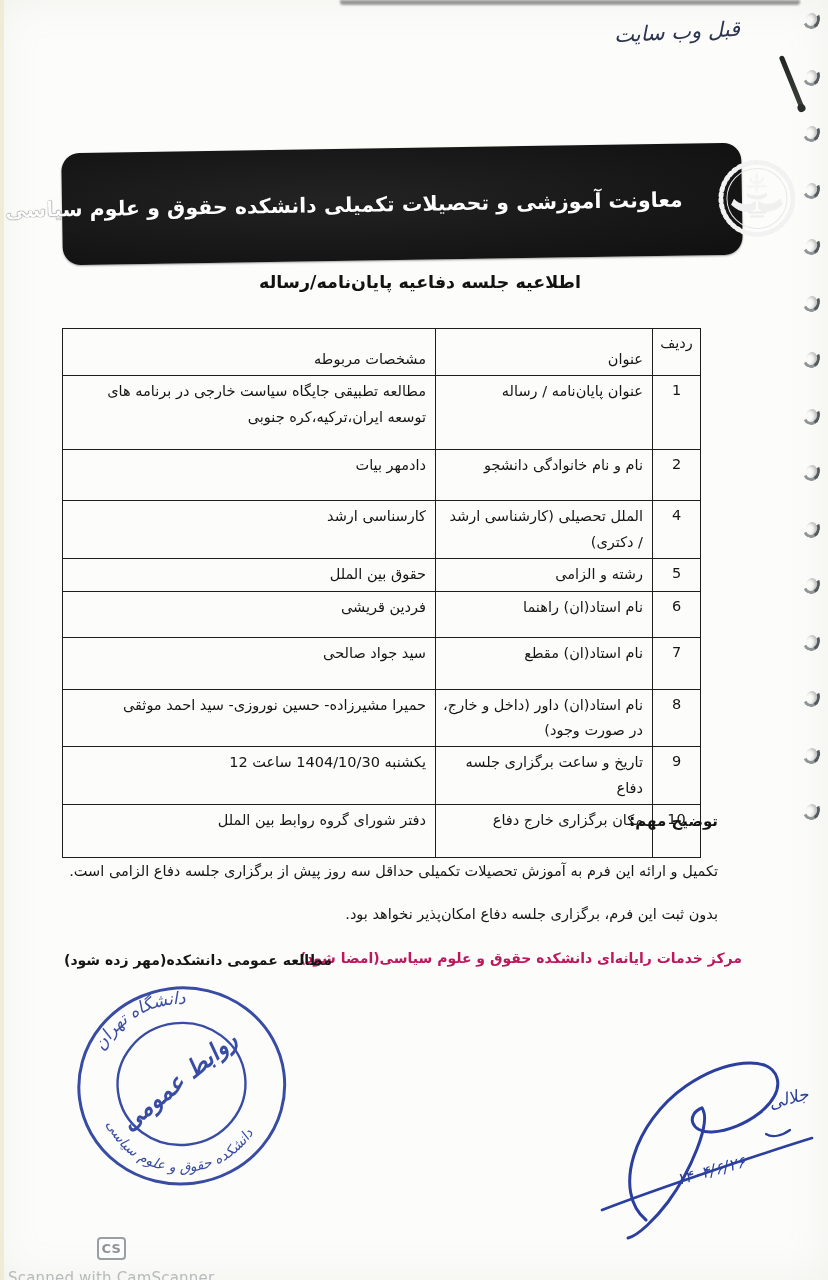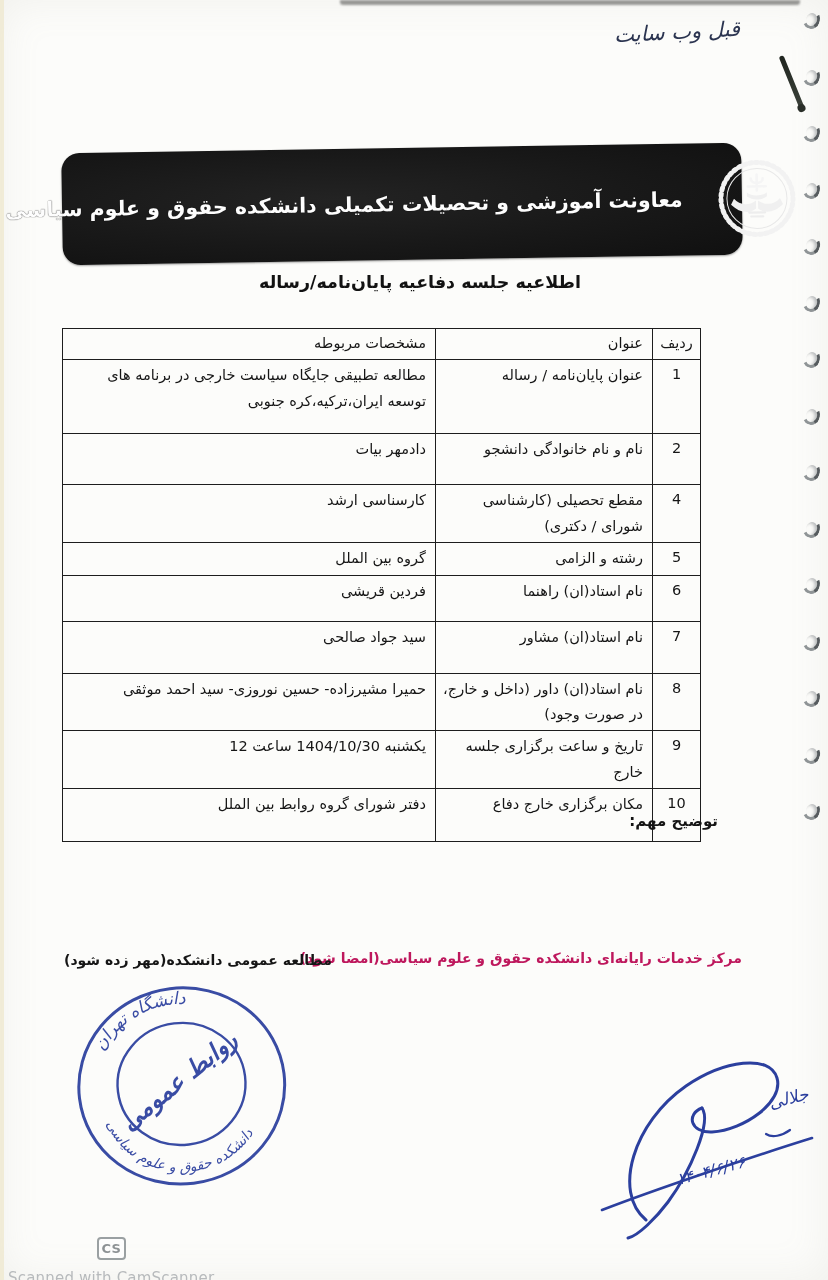--- a/index.html
+++ b/index.html
@@ -83,21 +83,21 @@
     position: absolute; left: 62px; top: 328px; width: 639px;
     border-collapse: collapse; direction: rtl;
     font-size: 14.5px; color: #151515;
   }
   .form-table th, .form-table td {
     border: 1.7px solid #1d1d1d;
     padding: 3px 9px 3px 6px;
     text-align: right; vertical-align: top;
     line-height: 1.75;
   }
-  .form-table thead th { height: 29px; font-weight: normal; padding-top: 2px; }
+  .form-table thead th { height: 29px; font-weight: normal; padding-top: 18px; }
   .form-table td.cell-num, .form-table th.cell-num { text-align: center; padding: 2px 4px; }
   .form-table td.cell-num { font-weight: 500; }
 
   
   .note-heading {
     position: absolute; right: 110px; top: 812px;
     direction: rtl; font-size: 15px; font-weight: bold;
     color: #141414; 
     text-underline-offset: 4px;
   }
@@ -194,57 +194,58 @@
           <td class="cell-title">عنوان پایان‌نامه / رساله</td>
           <td class="cell-value">مطالعه تطبیقی جایگاه سیاست خارجی در برنامه های توسعه ایران،ترکیه،کره جنوبی</td>
         </tr>
         <tr style="height: 51px;">
           <td class="cell-num">2</td>
           <td class="cell-title">نام و نام خانوادگی دانشجو</td>
           <td class="cell-value">دادمهر بیات</td>
         </tr>
         <tr style="height: 57px;">
           <td class="cell-num">4</td>
-          <td class="cell-title">مقطع تحصیلی (کارشناسی شورای / دکتری)</td>
+          <td class="cell-title">الملل تحصیلی (کارشناسی ارشد / دکتری)</td>
           <td class="cell-value">کارسناسی ارشد</td>
         </tr>
         <tr style="height: 27px;">
           <td class="cell-num">5</td>
           <td class="cell-title">رشته و الزامی</td>
-          <td class="cell-value">گروه بین الملل</td>
+          <td class="cell-value">حقوق بین الملل</td>
         </tr>
         <tr style="height: 46px;">
           <td class="cell-num">6</td>
           <td class="cell-title">نام استاد(ان) راهنما</td>
           <td class="cell-value">فردین قریشی</td>
         </tr>
         <tr style="height: 52px;">
           <td class="cell-num">7</td>
-          <td class="cell-title">نام استاد(ان) مشاور</td>
+          <td class="cell-title">نام استاد(ان) مقطع</td>
           <td class="cell-value">سید جواد صالحی</td>
         </tr>
         <tr style="height: 49px;">
           <td class="cell-num">8</td>
           <td class="cell-title">نام استاد(ان) داور (داخل و خارج، در صورت وجود)</td>
           <td class="cell-value">حمیرا مشیرزاده- حسین نوروزی- سید احمد موثقی</td>
         </tr>
         <tr style="height: 26px;">
           <td class="cell-num">9</td>
-          <td class="cell-title">تاریخ و ساعت برگزاری جلسه خارج</td>
+          <td class="cell-title">تاریخ و ساعت برگزاری جلسه دفاع</td>
           <td class="cell-value">یکشنبه 1404/10/30 ساعت 12</td>
         </tr>
         <tr style="height: 53px;">
           <td class="cell-num">10</td>
           <td class="cell-title">مکان برگزاری خارج دفاع</td>
           <td class="cell-value">دفتر شورای گروه روابط بین الملل</td>
         </tr>
       </tbody>
   </table>
 
   <div class="note-heading">توضیح مهم:</div>
+  <div class="note-body">تکمیل و ارائه این فرم به آموزش تحصیلات تکمیلی حداقل  سه روز پیش از برگزاری جلسه دفاع الزامی است. بدون ثبت این فرم، برگزاری جلسه دفاع امکان‌پذیر نخواهد بود.</div>
 
   <div class="sig-label-right">مرکز خدمات رایانه‌ای دانشکده حقوق و علوم سیاسی(امضا شود)</div>
   <div class="sig-label-left">مطالعه عمومی دانشکده(مهر زده شود)</div>
 
   <svg class="stamp-svg" width="235" height="212" viewBox="0 0 235 212">
     <defs>
       <path id="ringTop" d="M 30 106 A 88 84 0 0 1 206 106"></path>
       <path id="ringBottom" d="M 36 112 A 82 78 0 0 0 200 112"></path>
     </defs>
     <ellipse cx="118" cy="104" rx="103" ry="98" fill="none" stroke="#2b3f9e" stroke-width="3"></ellipse>

